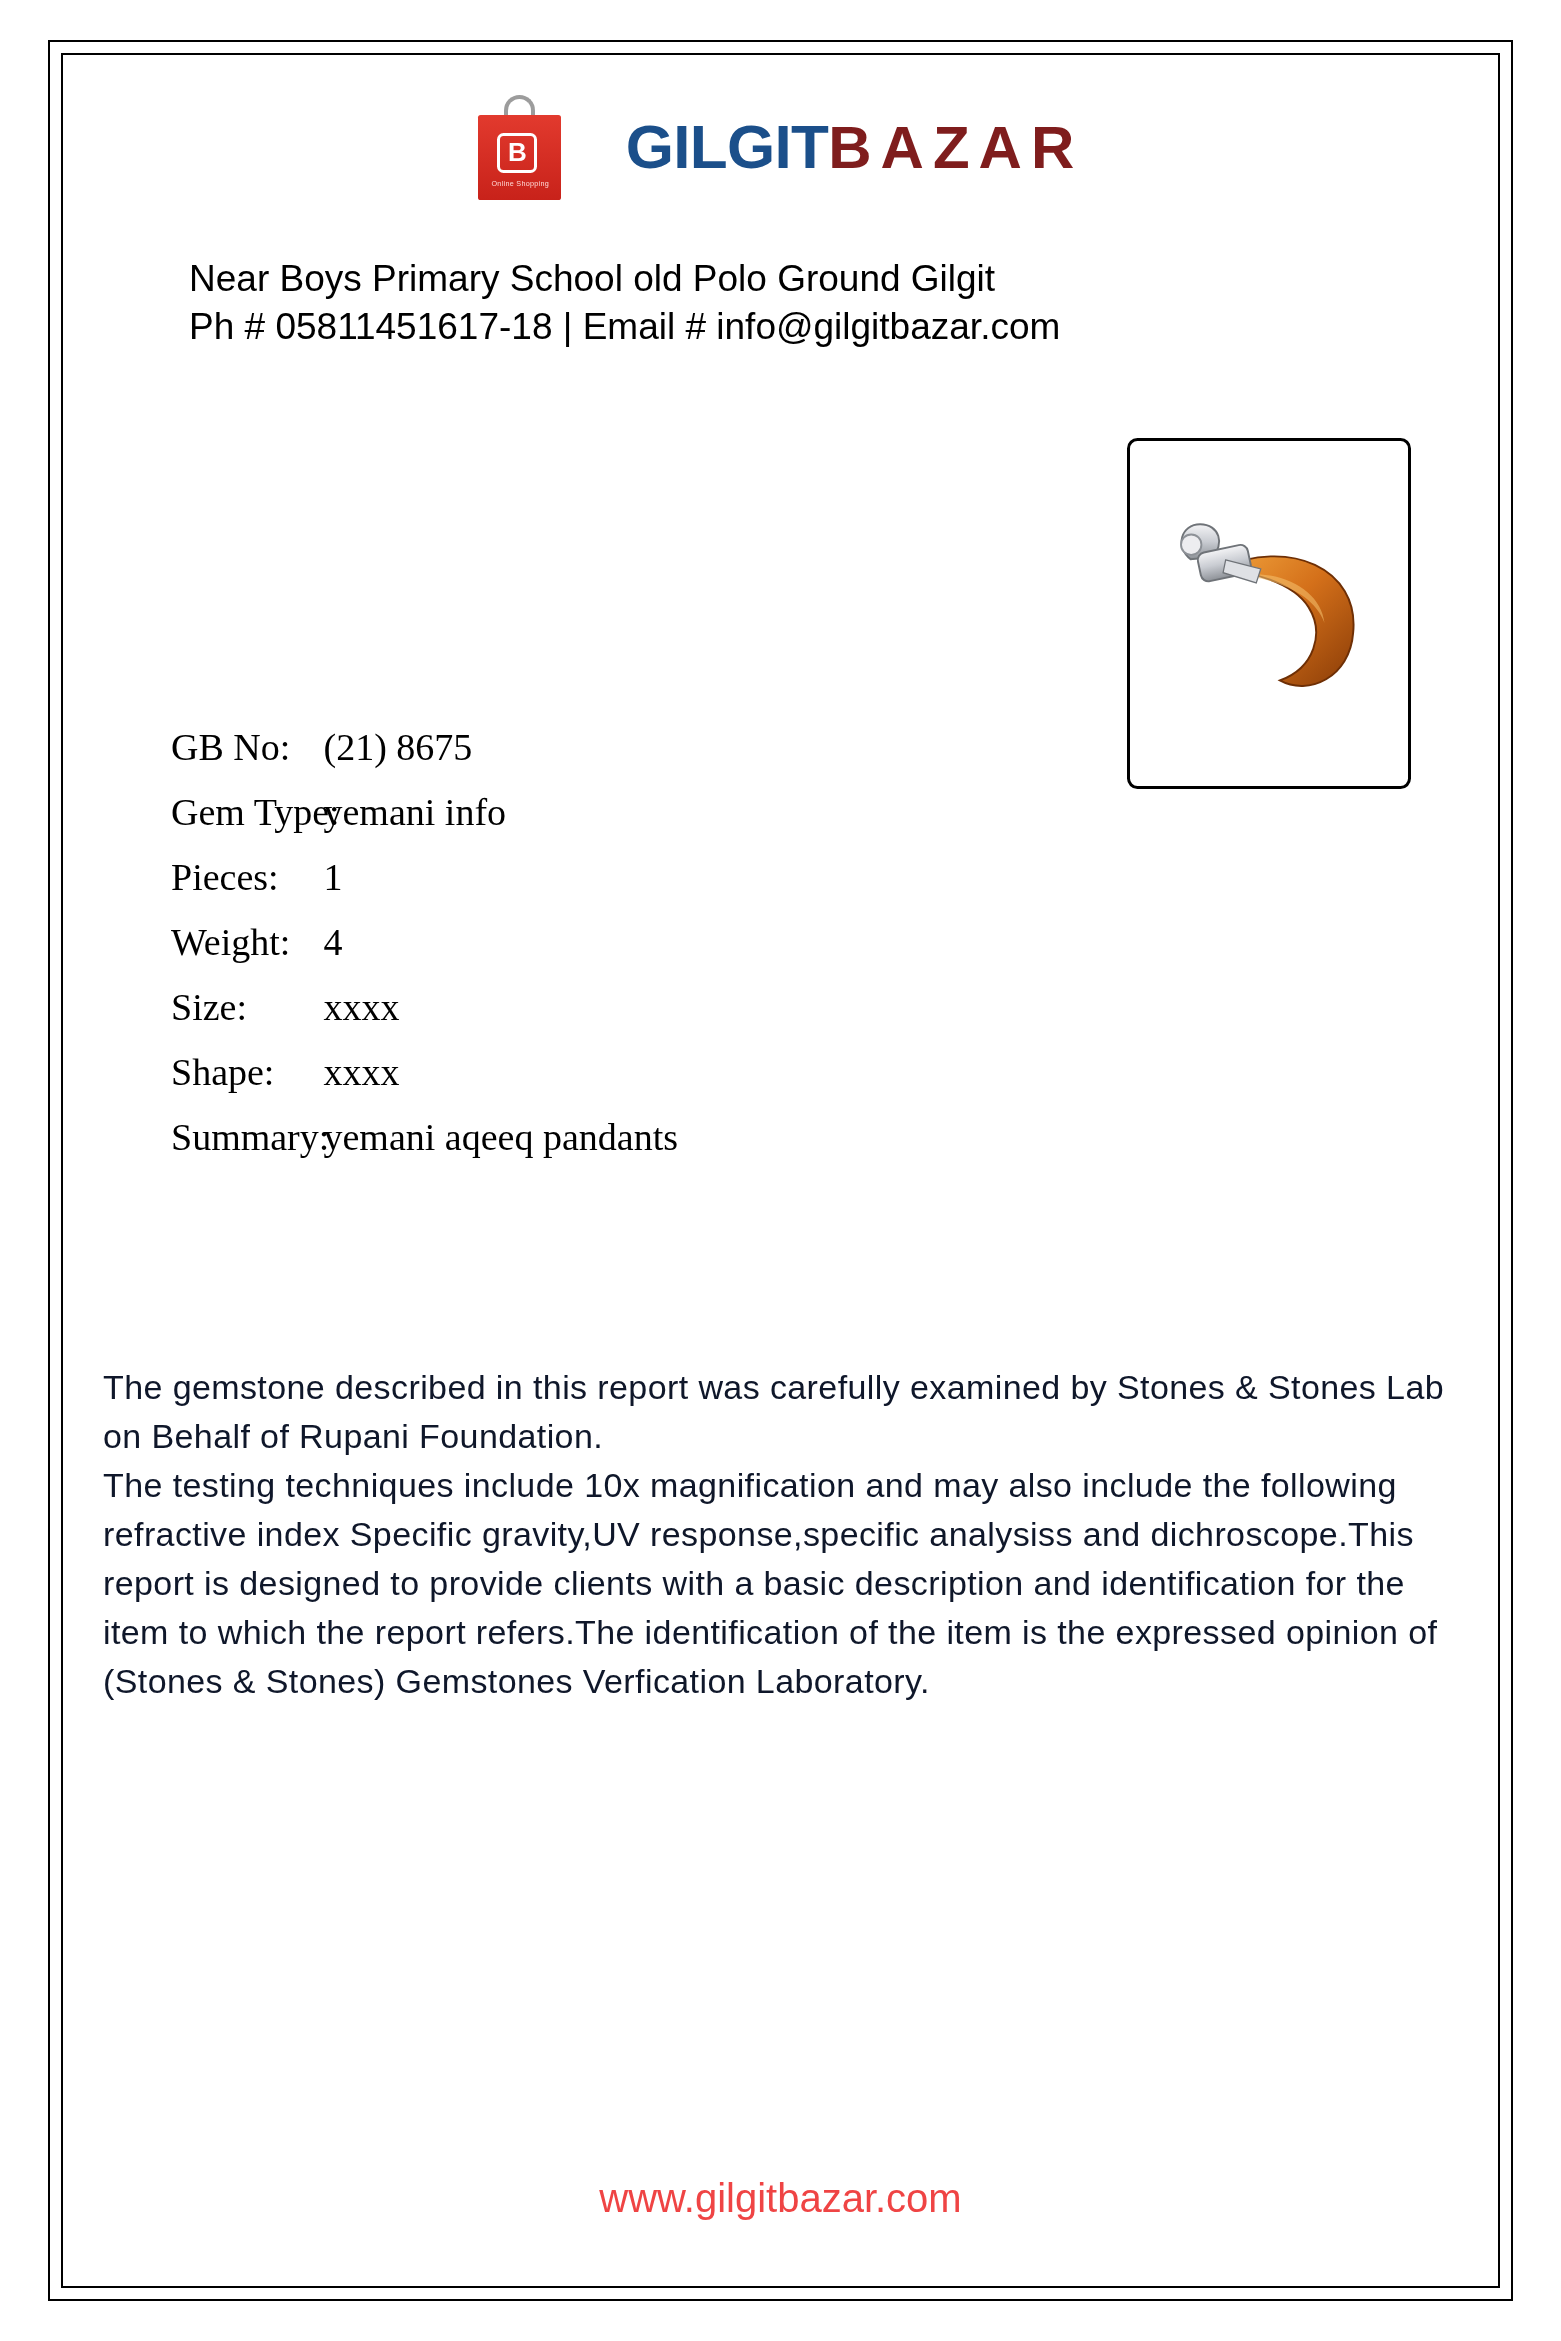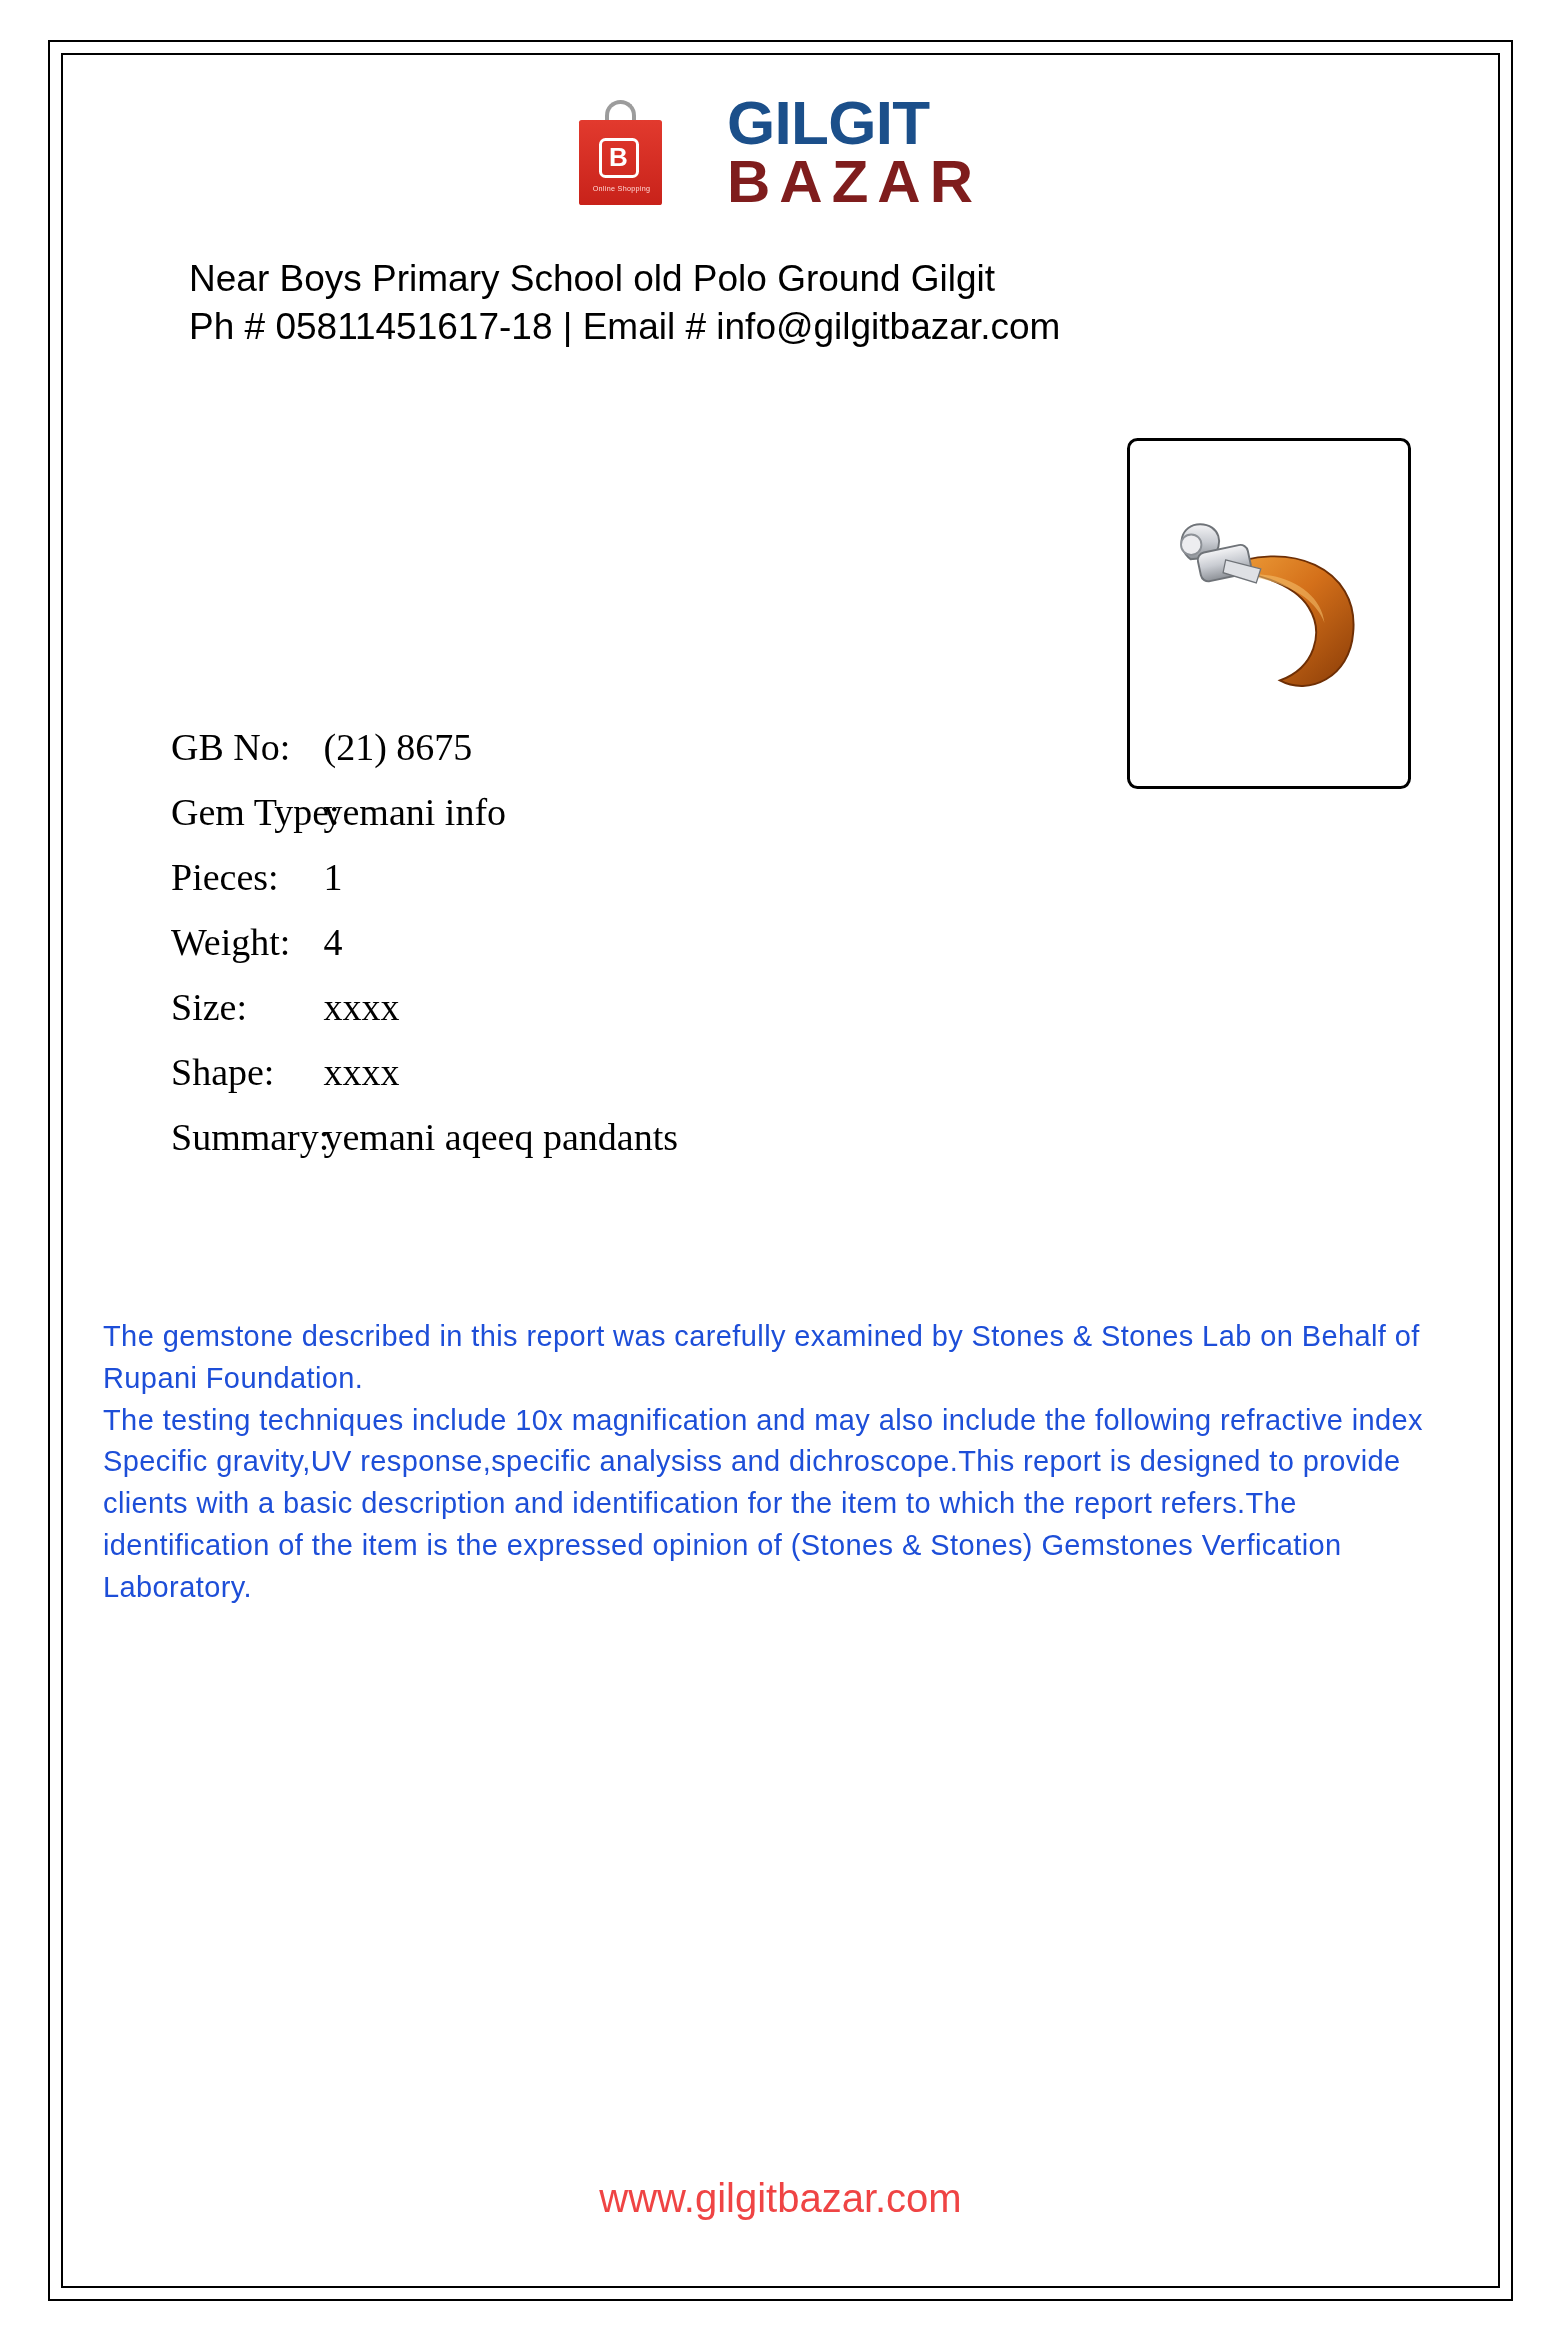--- a/index.html
+++ b/index.html
@@ -106,21 +106,21 @@
     left: 0;
     top: 85px;
     width: 85px;
     text-align: center;
     color: #ffd9d6;
     font-size: 7.2px;
     letter-spacing: 0.3px;
   }
   .logo-text {
     display: flex;
-    flex-direction: column;
+    flex-direction: row;
     line-height: 0.92;
     margin-left: 48px;
   }
   .logo-gilgit {
     font-size: 62px;
     font-weight: bold;
     color: #1b4f8a;
     letter-spacing: -0.7px;
     font-family: "Liberation Sans", sans-serif;
   }
@@ -189,26 +189,26 @@
     font-size: 38px;
     color: #000;
     white-space: nowrap;
     padding-left: 6.5px;
   }
 
   
   .body-text {
     position: absolute;
     left: 103px;
-    top: 1316px;
+    top: 1363px;
     width: 1353px;
-    font-size: 29px;
+    font-size: 34px;
     line-height: 1.44;
     letter-spacing: 0.4px;
-    color: #1d4ed8;
+    color: #0f172a;
   }
   .body-text p {
     margin: 0;
   }
 
   
   .footer {
     position: absolute;
     left: 0;
     top: 2176px;

